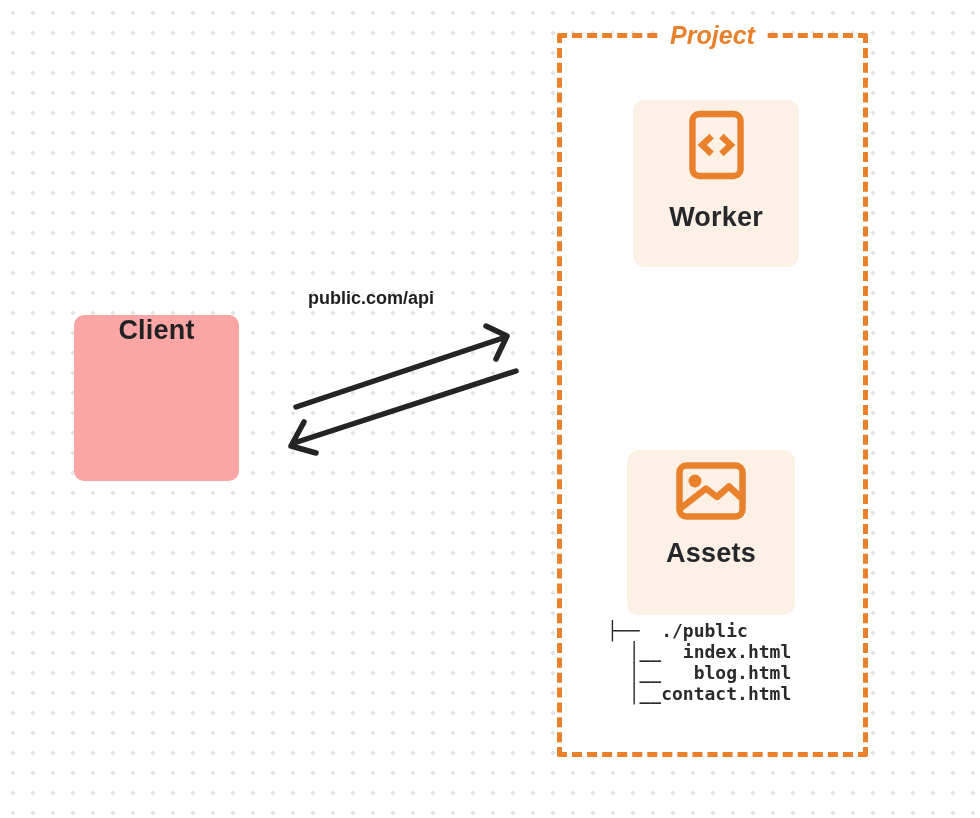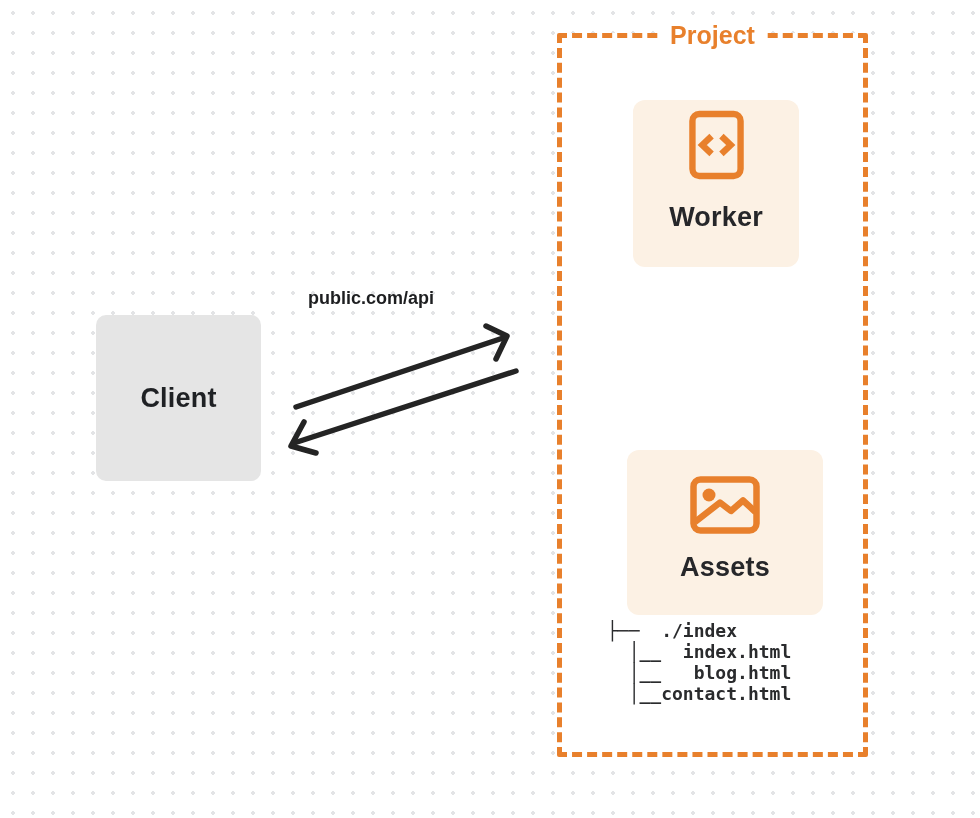--- a/index.html
+++ b/index.html
@@ -14,28 +14,27 @@
   }
   .dot-grid {
     position: absolute;
     inset: 0;
     background-image: radial-gradient(circle, #e3e4e6 1.7px, transparent 2px);
     background-size: 20px 20px;
     background-position: 3px 3px;
   }
   .client-box {
     position: absolute;
-    left: 96px;
+    left: 74px;
     top: 315px;
     width: 165px;
     height: 166px;
-    background: #e5e5e5;
+    background: #fca5a5;
     border-radius: 10px;
     display: flex;
-    align-items: center;
     justify-content: center;
   }
   .client-label {
     font-size: 27px;
     font-weight: 700;
     color: #1f2124;
     letter-spacing: 0.2px;
   }
   .arrows {
     position: absolute;
@@ -67,43 +66,44 @@
     top: -16px;
     left: 50%;
     transform: translateX(-50%);
     background: #ffffff;
     padding: 0 9px;
     font-size: 25px;
     line-height: 26px;
     font-weight: 700;
     color: #e8802c;
     white-space: nowrap;
+    font-style: italic;
   }
   .node-card {
     position: absolute;
     box-sizing: border-box;
     background: #fcf1e4;
     border-radius: 12px;
     display: flex;
     flex-direction: column;
     align-items: center;
   }
   .node-card.worker {
     left: 71px;
     top: 62px;
     width: 166px;
     height: 167px;
     padding-top: 10px;
   }
   .node-card.assets {
     left: 65px;
     top: 412px;
-    width: 196px;
+    width: 168px;
     height: 165px;
-    padding-top: 26px;
+    padding-top: 12px;
     text-align: center;
   }
   .node-label {
     font-size: 27px;
     font-weight: 700;
     color: #26272a;
     letter-spacing: 0.2px;
   }
   .worker .node-label { margin-top: 22px; }
   .assets .node-label { margin-top: 18px; }
@@ -158,17 +158,17 @@
 
   <div class="node-card assets">
     <svg width="70" height="58" viewBox="0 0 70 58" xmlns="http://www.w3.org/2000/svg">
       <rect x="3.5" y="3.5" width="63" height="51" rx="7" fill="none" stroke="#e8802c" stroke-width="6.5"></rect>
       <circle cx="19" cy="19" r="6.5" fill="#e8802c"></circle>
       <polyline points="5,46 30,26.5 41,35 53,24.5 65.5,36" fill="none" stroke="#e8802c" stroke-width="6.5" stroke-linejoin="round"></polyline>
     </svg>
     <span class="node-label">Assets</span>
   </div>
 
-  <pre class="file-tree">├──  ./index
+  <pre class="file-tree">├──  ./public
   │__  index.html
   │__   blog.html
   │__contact.html</pre>
 </div>
 
 </body></html>

